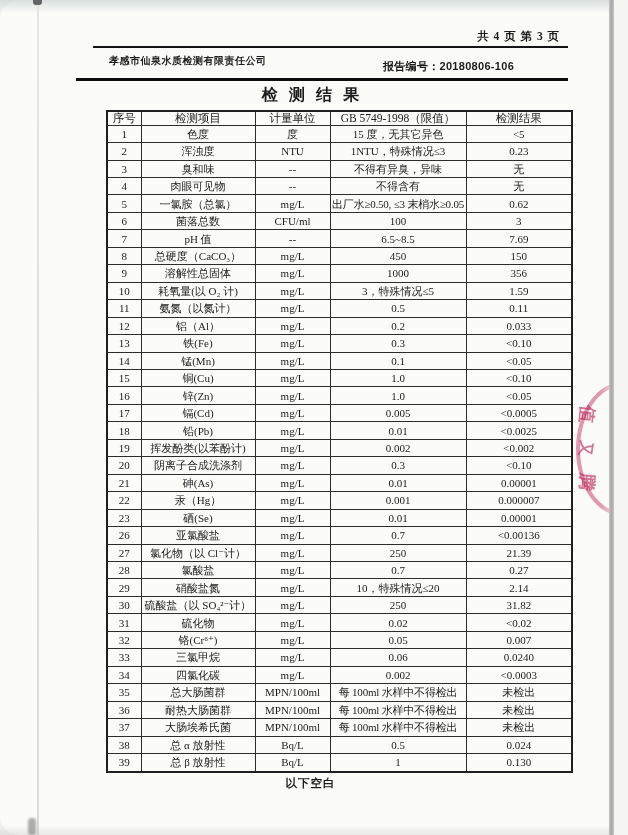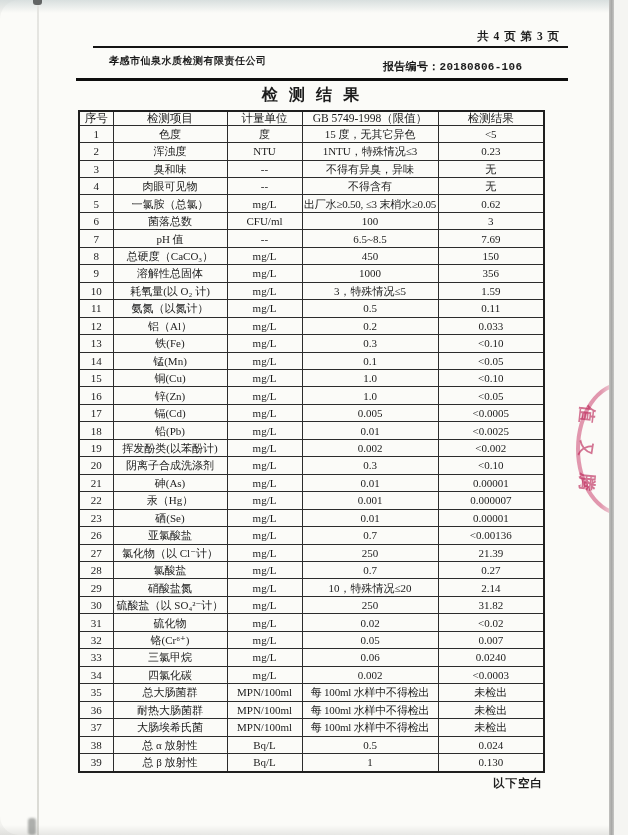--- a/index.html
+++ b/index.html
@@ -50,21 +50,21 @@
     position:absolute;left:93px;top:46px;width:475px;height:2px;
     background:#141414;z-index:2;
   }
   .company-name{
     position:absolute;left:109px;top:54px;z-index:2;
     font-family:"Liberation Sans","DejaVu Sans",sans-serif;
     font-weight:bold;font-size:10px;letter-spacing:.5px;
   }
   .report-number{
     position:absolute;left:383px;top:59px;z-index:2;
-    font-family:Liberation Mono, monospace;
+    font-family:Liberation Sans, sans-serif;
     font-weight:bold;font-size:11px;letter-spacing:.3px;
   }
   .rule-bottom{
     position:absolute;left:76px;top:78px;width:492px;height:2.5px;
     background:#0e0e0e;z-index:2;
   }
   .page-title{
     position:absolute;left:78px;top:85px;width:465px;z-index:2;
     text-align:center;font-family:"Liberation Sans","DejaVu Sans",sans-serif;
     font-weight:bold;font-size:16px;letter-spacing:.7em;text-indent:.7em;
@@ -75,27 +75,27 @@
     width:465px;height:663px;
     border-collapse:collapse;table-layout:fixed;
     font-family:"Liberation Serif","DejaVu Serif",serif;
   }
   table.results th,table.results td{
     border:1px solid #2c2c2c;
     font-weight:normal;font-size:11px;line-height:1.1;
     text-align:center;vertical-align:middle;
     padding:0 1px;overflow:hidden;white-space:nowrap;
   }
-  table.results{border:2px solid #1f1f1f;}
+  table.results{border:2px solid #1f1f1f;margin-left:28px;}
   table.results th{font-size:11.5px;}
   td.xs{font-size:8.5px;letter-spacing:-.2px;}
   
   .footer-note{
     position:absolute;left:78px;top:776px;width:465px;z-index:2;
-    text-align:right;font-size:11.5px;font-weight:bold;letter-spacing:1px;
+    text-align:center;font-size:11.5px;font-weight:bold;letter-spacing:1px;
   }
   
   .stamp{
     position:absolute;left:566px;top:376px;width:58px;height:140px;z-index:3;
     overflow:hidden;filter:blur(.4px);
     -webkit-mask-image:linear-gradient(90deg,#000 60%,rgba(0,0,0,.25) 85%,rgba(0,0,0,0) 100%);
     mask-image:linear-gradient(90deg,#000 60%,rgba(0,0,0,.25) 85%,rgba(0,0,0,0) 100%);
   }
   .stamp-ring{
     position:absolute;left:10px;top:6px;width:86px;height:126px;

